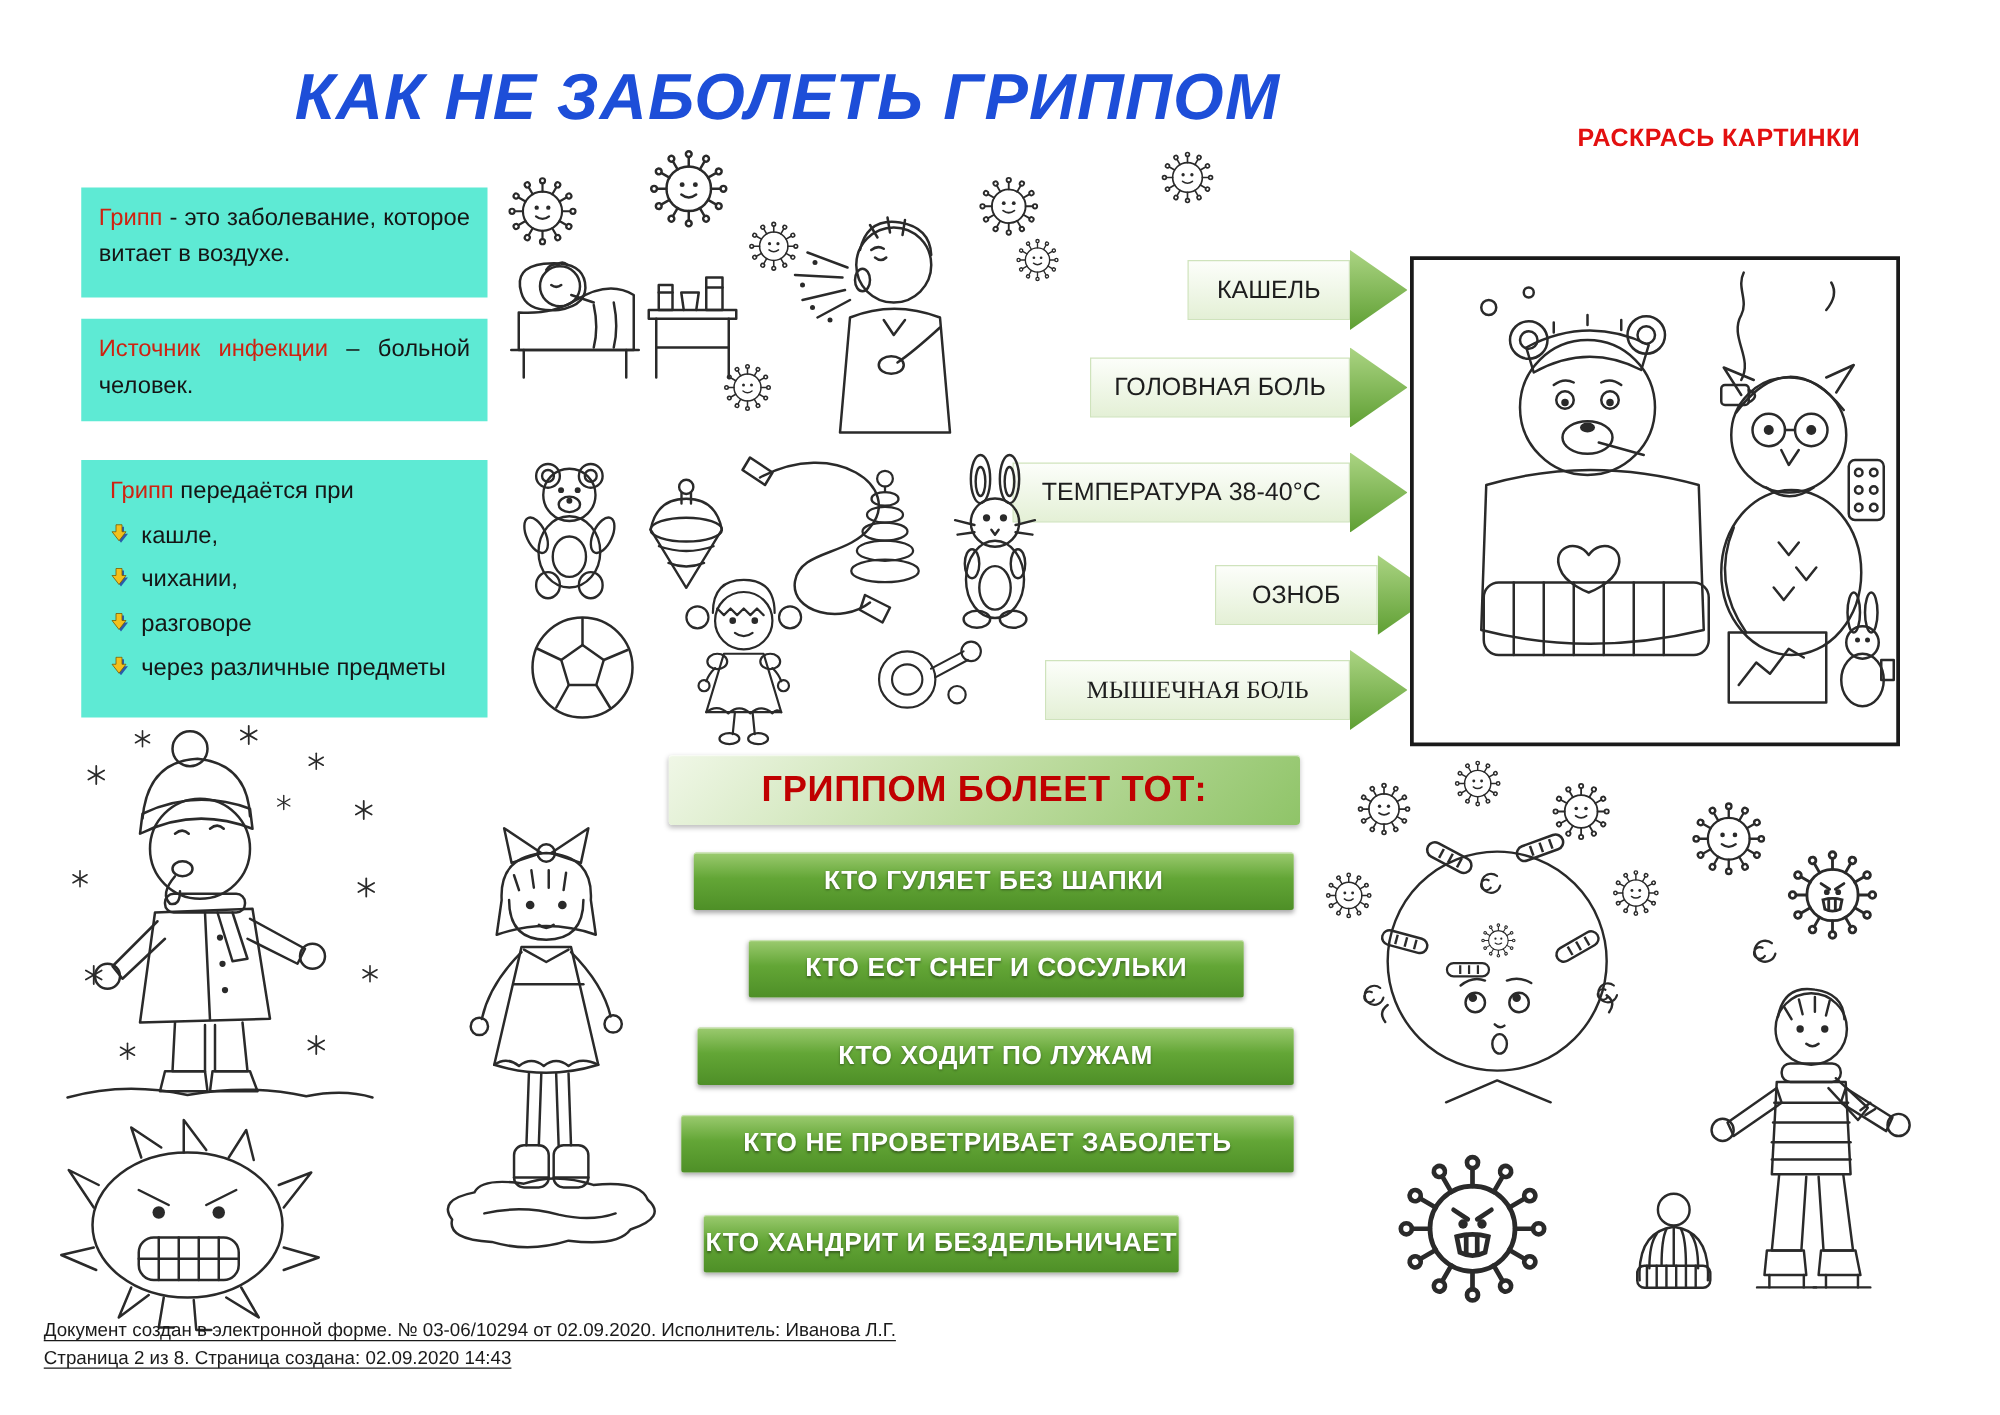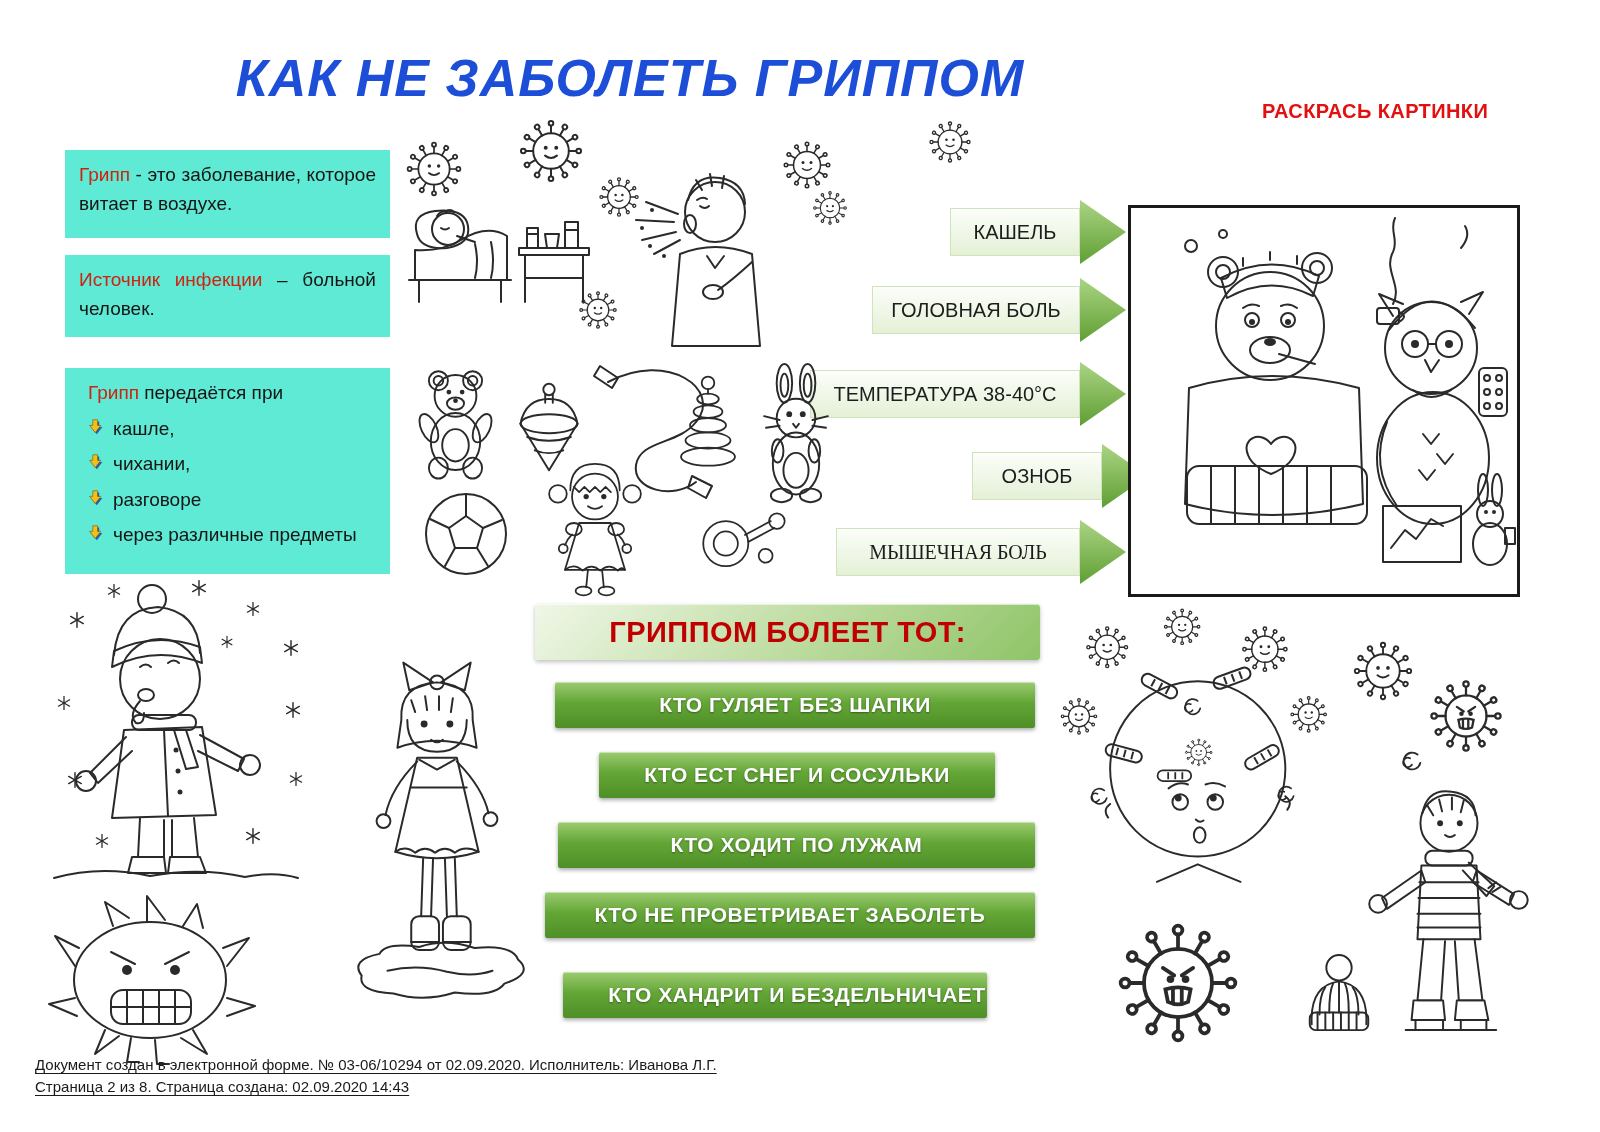--- a/index.html
+++ b/index.html
@@ -48,21 +48,21 @@
 
   .risk-bar{position:absolute;height:46px;display:flex;align-items:center;justify-content:center;
         color:#ffffff;font-weight:bold;font-size:21px;letter-spacing:.5px;white-space:nowrap;
         background:linear-gradient(180deg,#9ccb70 0%,#63a636 45%,#4e8f27 100%);
         border-radius:2px;text-shadow:0 1px 2px rgba(0,0,0,.4);
         box-shadow:0 2px 4px rgba(0,0,0,.35), inset 0 1px 0 rgba(255,255,255,.45);}
   .rb1{left:555px;top:682px;width:480px;}
   .rb2{left:555px;top:752px;width:396px;margin-left:44px;}
   .rb3{left:558px;top:822px;width:477px;}
   .rb4{left:545px;top:892px;width:490px;}
-  .rb5{left:563px;top:972px;width:380px;padding-left:44px;}
+  .rb5{left:563px;top:972px;width:380px;}
 
   .footer-line{position:absolute;left:35px;font-size:15px;color:#1a1a1a;
         text-decoration:underline;text-underline-offset:3px;z-index:10;}
   .fl1{top:1056px;}
   .fl2{top:1078px;}
 
   .deco{position:absolute;}
   .ln, .ln *{stroke:#2a2a2a;stroke-width:2;fill:none;stroke-linecap:round;stroke-linejoin:round;}
   .fl{fill:#2a2a2a;stroke:none;}
 </style>

